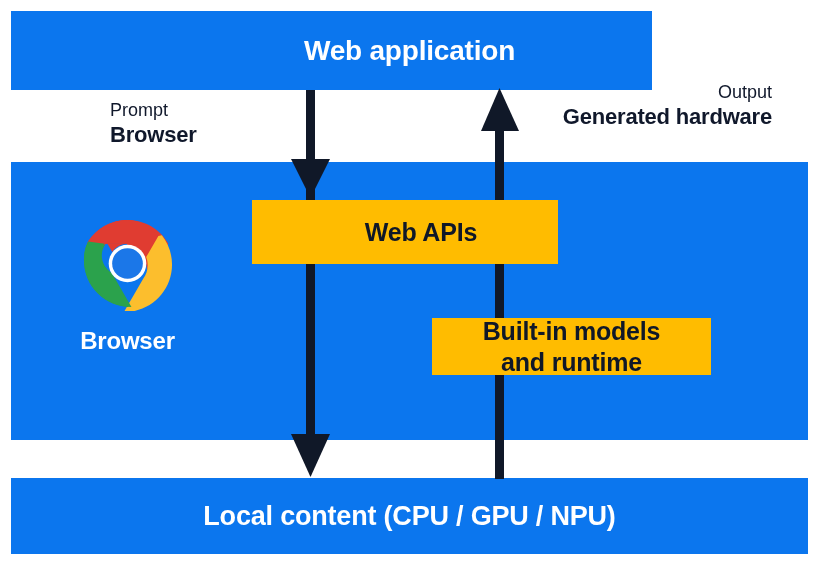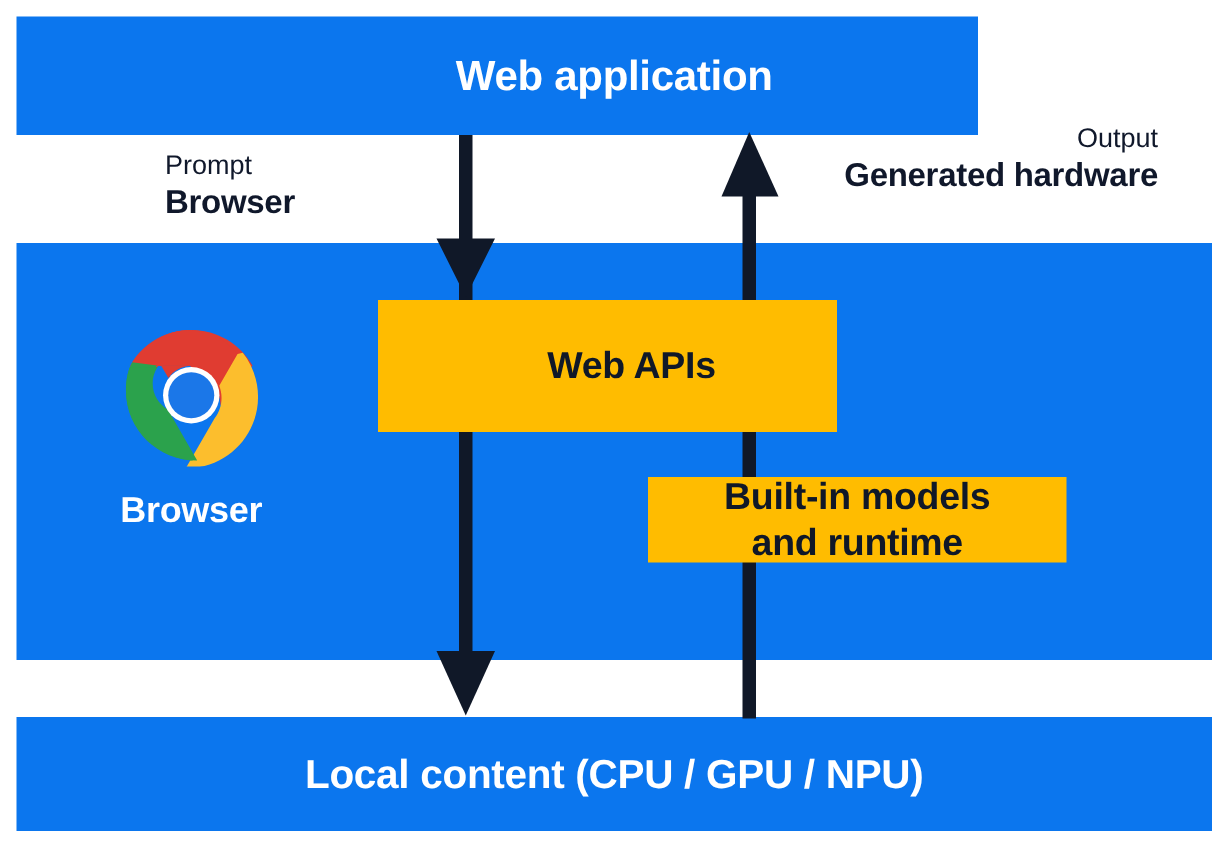--- a/index.html
+++ b/index.html
@@ -116,21 +116,21 @@
     color: #101828;
     font-weight: bold;
     letter-spacing: -0.2px;
     line-height: 1.22;
     box-sizing: border-box;
   }
   #box-web-apis {
     left: 252px;
     top: 200px;
     width: 306px;
-    height: 88px;
+    height: 64px;
     font-size: 25px;
     padding-left: 32px;
   }
   #box-builtin-models {
     left: 432px;
     top: 318px;
     width: 279px;
     height: 57px;
     font-size: 25px;
     padding: 0 10px;

